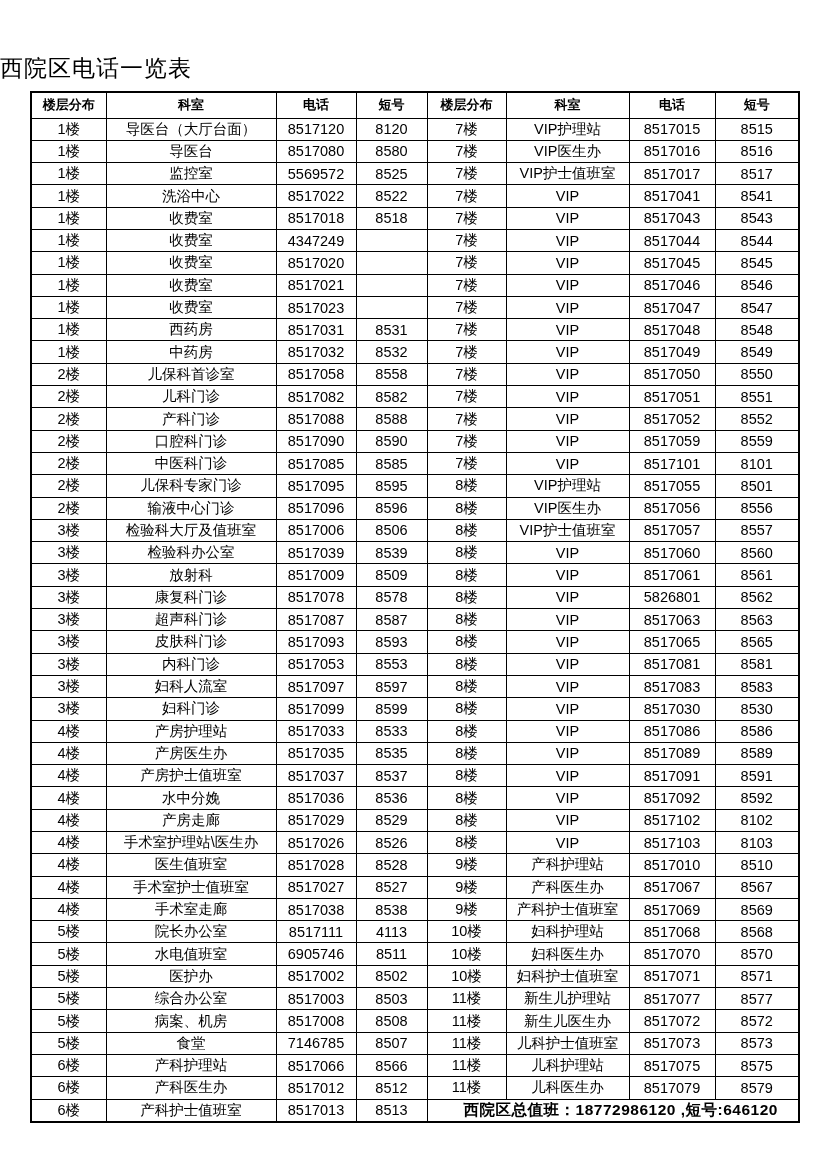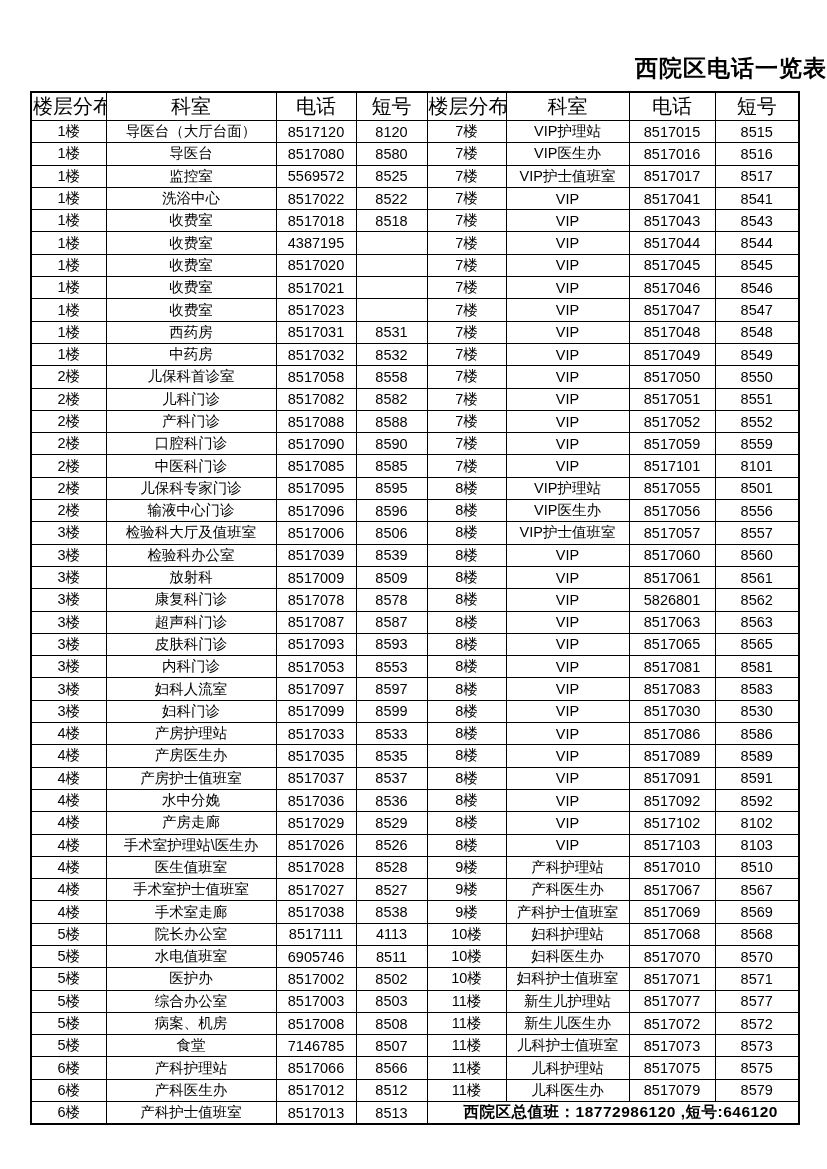--- a/index.html
+++ b/index.html
@@ -14,23 +14,23 @@
     color: #000000;
   }
   .page {
     width: 827px;
     height: 1169px;
     box-sizing: border-box;
     padding-top: 54px;
   }
   .title {
     margin: 0 0 9px 0;
-    text-align: right;
+    text-align: left;
     font-size: 23px;
-    font-weight: bold;
+    font-weight: normal;
     line-height: 28px;
     letter-spacing: 1px;
   }
   table.directory {
     border-collapse: collapse;
     table-layout: fixed;
     width: 768px;
     margin-left: 30px;
     border: 2.5px solid #000000;
   }
@@ -40,22 +40,22 @@
     text-align: center;
     vertical-align: middle;
     padding: 0 1px;
     overflow: hidden;
     white-space: nowrap;
     font-size: 14.5px;
     box-sizing: border-box;
   }
   table.directory thead th {
     height: 26px;
-    font-weight: normal;
-    font-size: 20px;
+    font-weight: bold;
+    font-size: 13px;
   }
   table.directory tbody td {
     height: 22.3px;
     font-weight: normal;
   }
   table.directory tbody td.footer-cell {
     font-weight: bold;
     font-size: 15.5px;
     letter-spacing: 0.5px;
     padding-left: 17px;
@@ -137,21 +137,21 @@
           <td>8517018</td>
           <td>8518</td>
           <td>7楼</td>
           <td>VIP</td>
           <td>8517043</td>
           <td>8543</td>
         </tr>
         <tr>
           <td>1楼</td>
           <td>收费室</td>
-          <td>4387195</td>
+          <td>4347249</td>
           <td></td>
           <td>7楼</td>
           <td>VIP</td>
           <td>8517044</td>
           <td>8544</td>
         </tr>
         <tr>
           <td>1楼</td>
           <td>收费室</td>
           <td>8517020</td>

